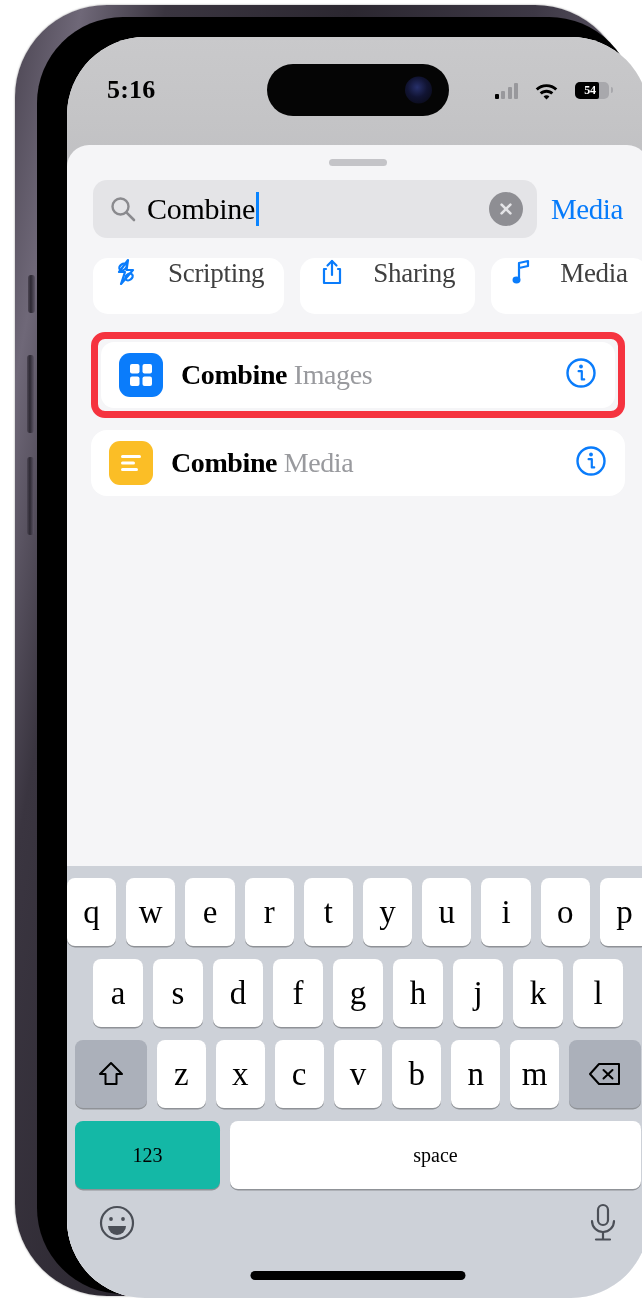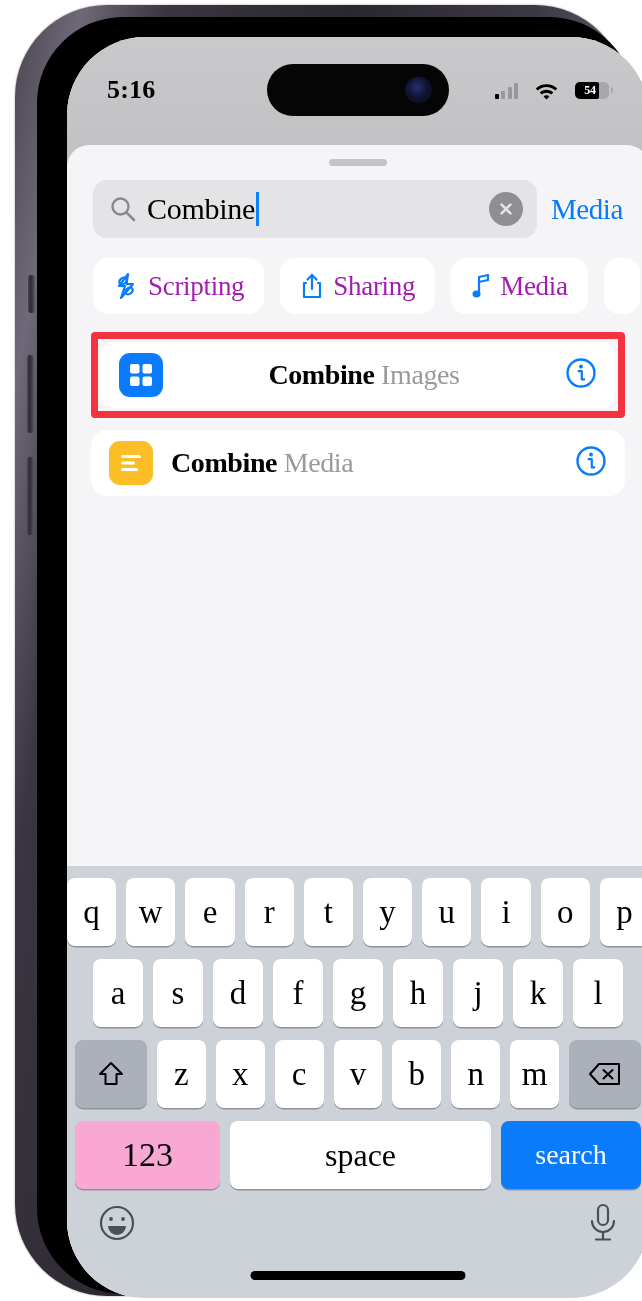--- a/index.html
+++ b/index.html
@@ -103,30 +103,30 @@
   }
   .caret{ display:inline-block; width:3px; height:34px; background:#0a84ff; margin-left:1px; }
   .clear-btn{ width:34px; height:34px; border-radius:50%; background:#8e8e93;
     display:flex; align-items:center; justify-content:center; flex:0 0 auto; }
   .cancel{ font-size:29px; color:#067bfb; letter-spacing:-.4px; white-space:nowrap; }
 
   
   .chips{ display:flex; gap:16px; padding:20px 0 0 26px; overflow:hidden; }
   .chip{
     height:56px; border-radius:15px; background:#fff; flex:0 0 auto;
-    display:flex; align-items:center; gap:9px; padding:0 20px;
-    color:#a21caf; font-size:27px; letter-spacing:-.3px;
+    display:flex; align-items:flex-start; gap:29px; padding:0 20px;
+    color:#404040; font-size:27px; letter-spacing:-.3px;
   }
   .chip.partial{ padding:0 18px; }
 
   
   .results{ padding:18px 24px 0 24px; }
   .row-wrap{ position:relative; }
   .row-wrap.highlight{
-    border:7px solid #f5333f; border-radius:4px; padding:3px;text-align:center;
+    border:7px solid #f5333f; border-radius:14px; padding:3px;
   }
   .row{
     height:66px; background:#fff; border-radius:16px;
     display:flex; align-items:center; padding:0 18px; gap:18px;
   }
   .row-wrap.highlight .row{ border-radius:13px; }
   .row-wrap + .row-wrap{ margin-top:12px; }
   .app-icon{ width:44px; height:44px; border-radius:11px; flex:0 0 auto;
     display:flex; align-items:center; justify-content:center; }
   .icon-blue{ background:#0a7cfb; }
@@ -148,22 +148,22 @@
     display:flex; align-items:center; justify-content:center;
     font-size:33px; color:#000; font-weight:400;
     box-shadow:0 1.4px 0 rgba(0,0,0,.30);
     flex:1 1 0; min-width:0;
   }
   .krow.r1 .key, .krow.r2 .key, .krow.r3 .key{ max-width:53px; }
   .key.fn{ background:#abb0ba; box-shadow:0 1.4px 0 rgba(0,0,0,.30); }
   .krow.r3{ padding:0 8px; }
   .krow.r3 .key.fn{ max-width:none; flex:0 0 72px; }
   .krow.r4{ padding:0 8px; gap:10px; }
-  .key.num{ flex:0 0 145px; max-width:none; background:#f9a8d4; font-size:34px; }
-  .key.space{ flex:1 1 auto; max-width:none; font-size:32px; }
+  .key.num{ flex:0 0 145px; max-width:none; background:#14b8a6; font-size:20px; }
+  .key.space{ flex:1 1 auto; max-width:none; font-size:20px; }
   .key.search{ flex:0 0 140px; max-width:none; background:#0a7cfb; color:#fff; font-size:28px; }
   .krow.bottom{ padding:0 30px; justify-content:space-between; margin-top:10px; }
   .krow.bottom .glyph{ display:flex; align-items:center; justify-content:center; }
 
   .home-ind{
     position:absolute; left:50%; transform:translateX(-50%); bottom:18px;
     width:215px; height:9px; border-radius:5px; background:#000;
   }
 </style>
 </head>
@@ -349,21 +349,20 @@
                 <svg width="34" height="28" viewBox="0 0 34 28">
                   <path d="M11 4 L31 4 L31 24 L11 24 L2 14 Z" fill="none" stroke="#000" stroke-width="2" stroke-linejoin="round"></path>
                   <line x1="15.5" y1="10" x2="24.5" y2="18.5" stroke="#000" stroke-width="2" stroke-linecap="round"></line>
                   <line x1="24.5" y1="10" x2="15.5" y2="18.5" stroke="#000" stroke-width="2" stroke-linecap="round"></line>
                 </svg>
               </div>
             </div>
             <div class="krow r4">
               <div class="key num">123</div>
               <div class="key space">space</div>
-              <div class="key search">search</div>
             </div>
             <div class="krow bottom">
               <div class="glyph">
                 <svg width="40" height="40" viewBox="0 0 40 40">
                   <circle cx="20" cy="20" r="16" fill="none" stroke="#4b4f57" stroke-width="2.2"></circle>
                   <circle cx="14" cy="16" r="1.9" fill="#4b4f57"></circle>
                   <circle cx="26" cy="16" r="1.9" fill="#4b4f57"></circle>
                   <path d="M11 23 a9 9 0 0 0 18 0 Z" fill="#4b4f57"></path>
                 </svg>
               </div>

